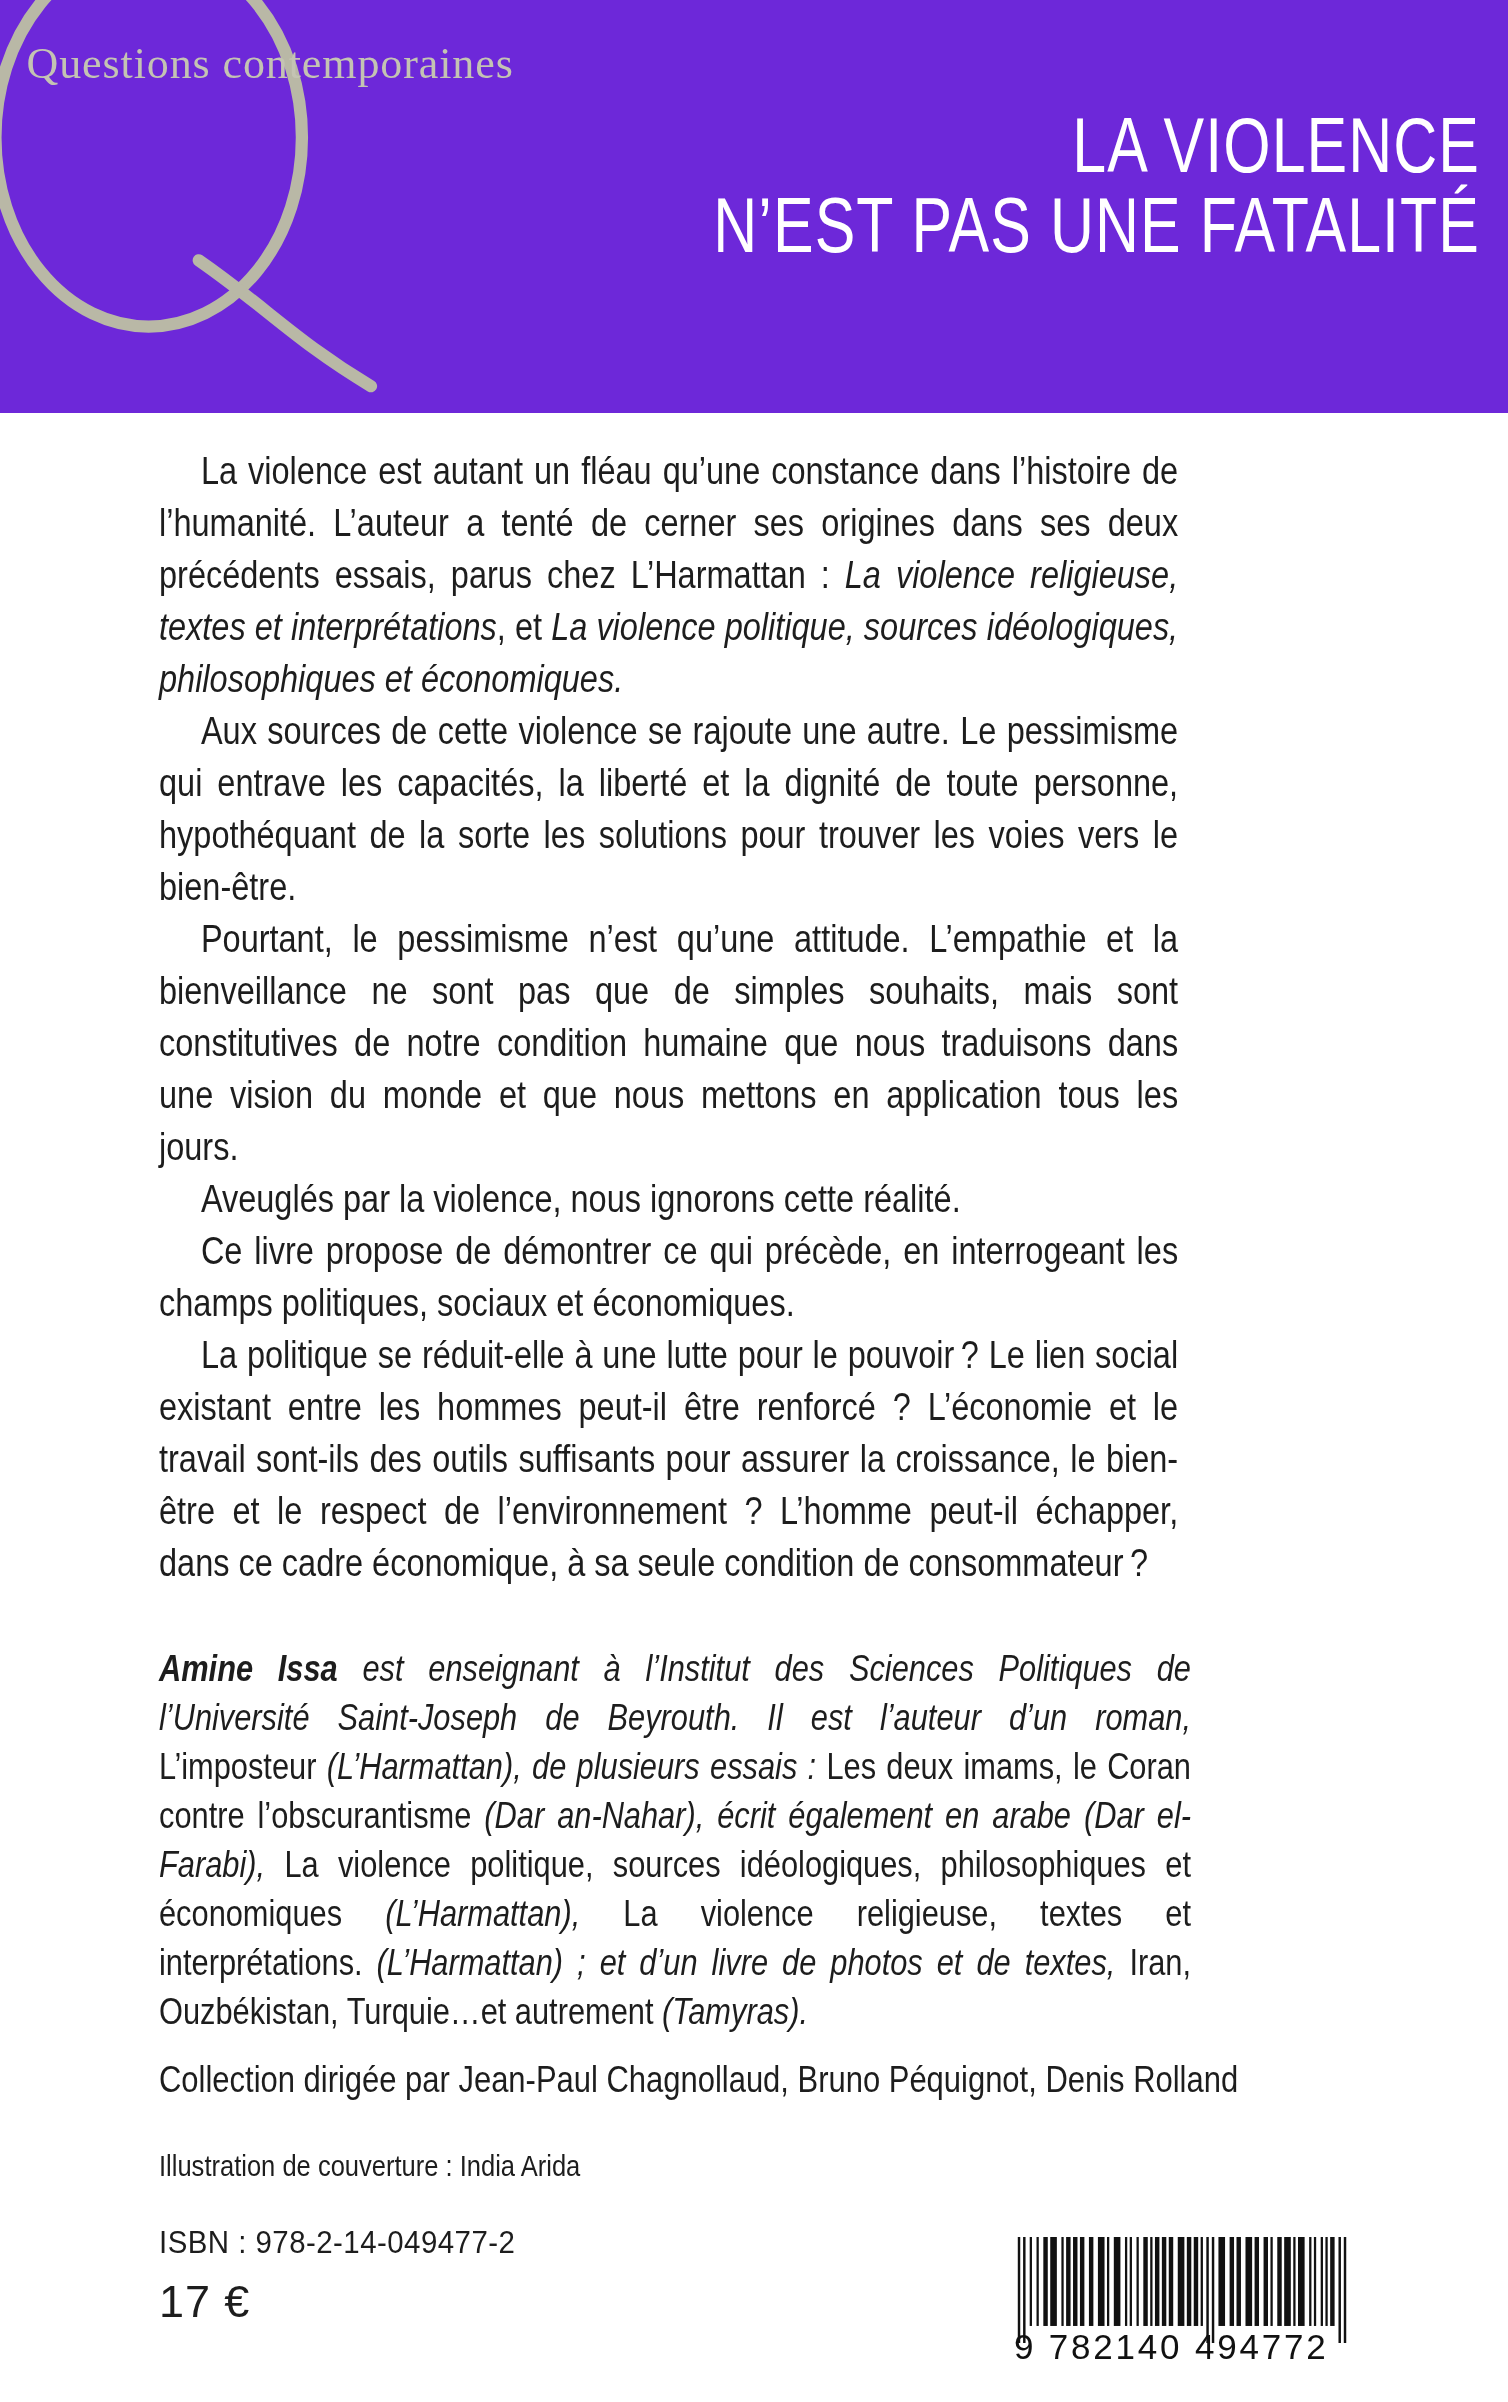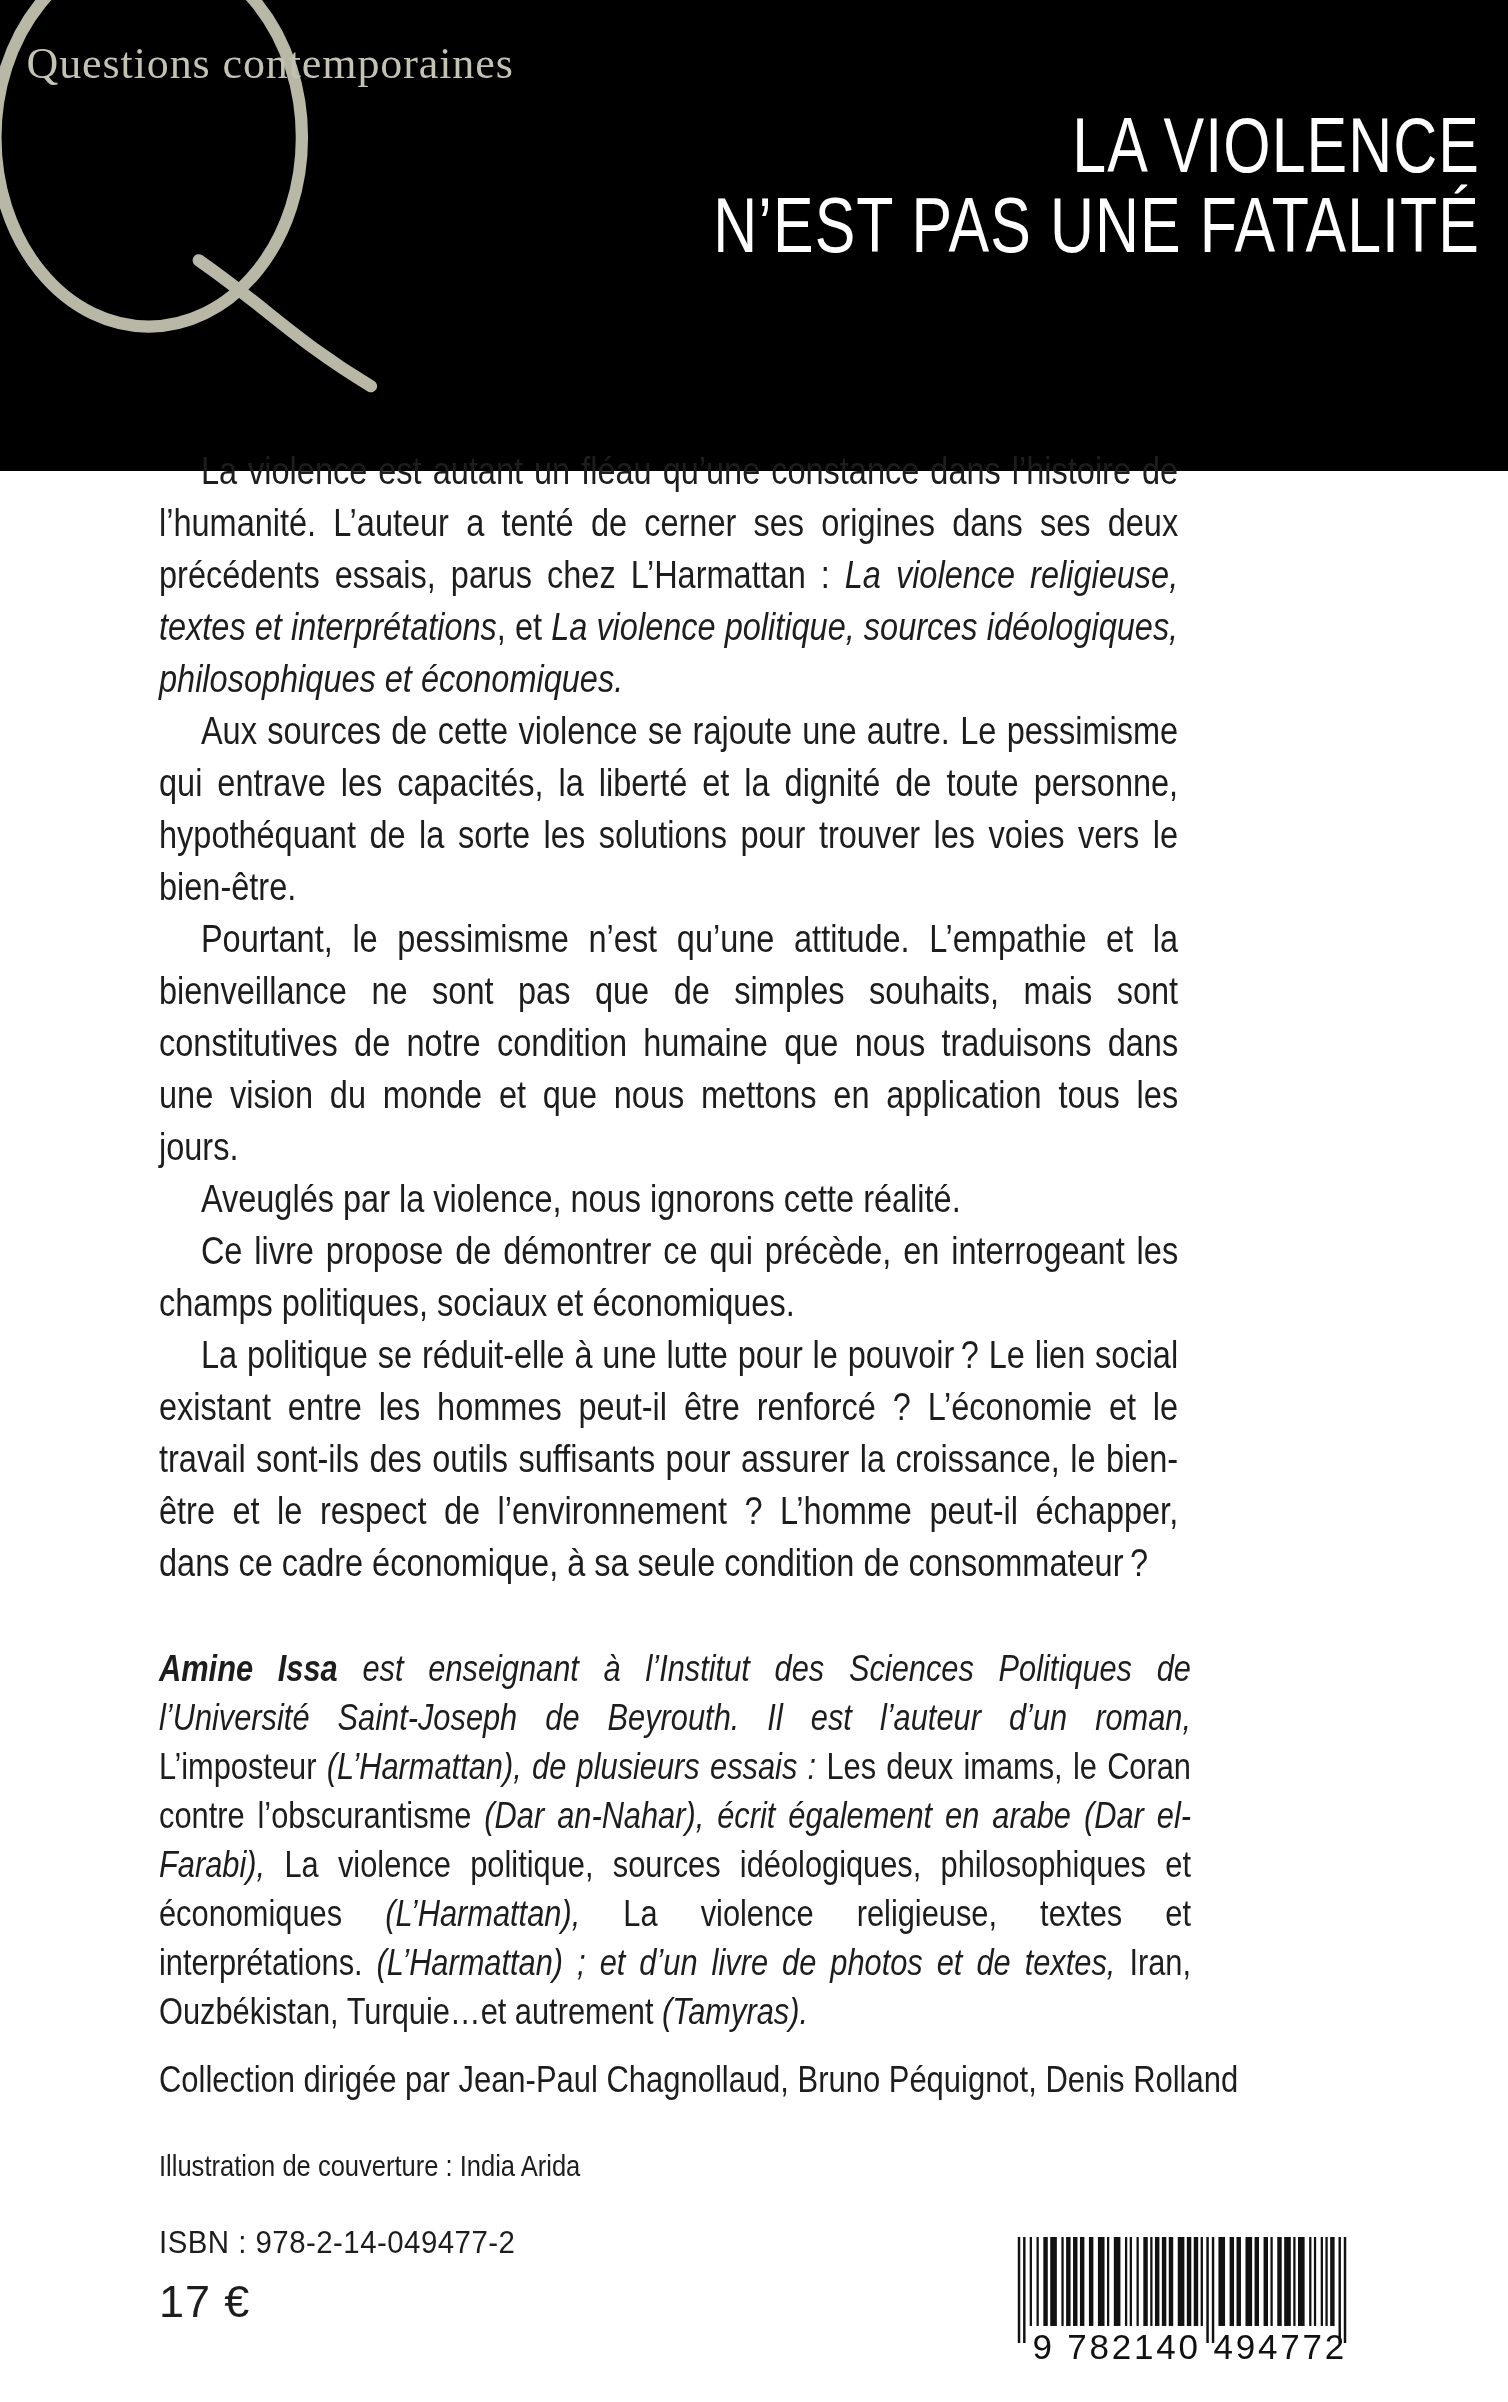--- a/index.html
+++ b/index.html
@@ -14,22 +14,22 @@
     font-family:"Liberation Sans", sans-serif;
     position:relative;
     overflow:hidden;
   }
 
   
   #header-band {
     position:absolute;
     left:0; top:0;
     width:1508px;
-    height:471px;
-    background:#000000;
+    height:413px;
+    background:#6d28d9;
     overflow:hidden;
   }
 
   
   #q-watermark {
     position:absolute;
     left:-17px;
     top:-66px;
     width:407px;
     height:473px;
@@ -165,21 +165,21 @@
   }
   #barcode-digits {
     position:absolute;
     left:0; top:90px;
     width:333px;
     font-size:35px;
     letter-spacing:2.8px;
     color:#111;
     font-weight:400;
     font-family:"Liberation Sans", sans-serif;
-    text-align:right;
+    text-align:left;
     white-space:nowrap;
   }
 </style>
 </head>
 <body>
 
 <div id="header-band">
 
   <svg id="q-watermark" viewBox="0 0 430 500" xmlns="http://www.w3.org/2000/svg">
     <ellipse cx="175" cy="215" rx="162" ry="200" fill="none" stroke="#b9b8a6" stroke-width="13"></ellipse>

